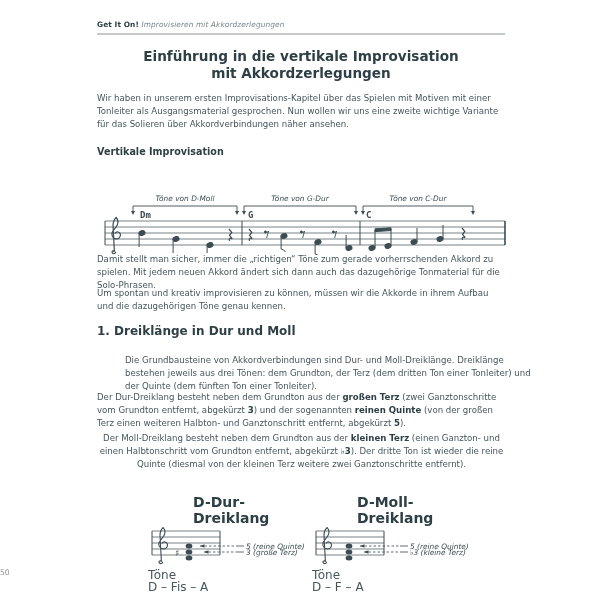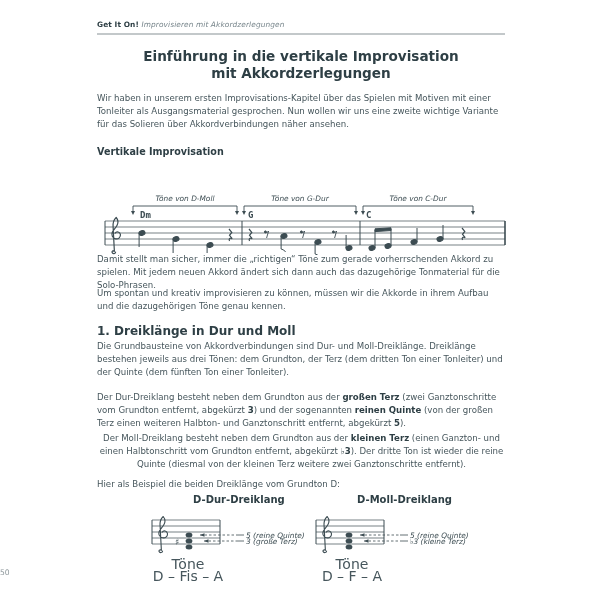--- a/index.html
+++ b/index.html
@@ -25,33 +25,33 @@
   
   .title{left:97px;top:48px;width:408px;text-align:center;
          font-size:13.6px;font-weight:bold;color:var(--heading-text);line-height:16.5px;}
   
   .para{left:97px;width:409px;font-size:8.6px;line-height:12.9px;text-align:left;}
   .para b{color:var(--heading-text);}
   .p-intro{top:92px;}
   .p-vert{top:167px;}
   .p-damit{top:253px;}
   .p-um{top:287px;}
-  .p-grund{top:340px;}
+  .p-grund{top:354px;margin-left:28px;}
   .p-dur{top:391px;}
   .p-moll{top:432px;text-align:center;}
   .p-hier{top:478px;}
   .h2{left:97px;top:146px;font-size:9.6px;font-weight:bold;color:var(--heading-text);}
   .h3{left:97px;top:324px;font-size:12px;font-weight:bold;color:var(--heading-text);}
   
   .figmain{left:96px;top:193px;width:412px;height:62px;color:var(--notation-ink);}
   .triad{top:494px;width:170px;height:72px;color:var(--notation-ink);}
   .triad.t1{left:148px;}
   .triad.t2{left:312px;}
-  .triad .ftitle{font-size:10px;font-weight:bold;color:var(--heading-text);margin-left:5px;margin-bottom:11px;padding-left:40px;}
-  .triad .tones{width:80px;text-align:center;font-size:14px;line-height:11.5px;margin-top:1px;color:var(--body-text);}
+  .triad .ftitle{font-size:14px;font-weight:bold;color:var(--heading-text);margin-left:5px;margin-bottom:1px;padding-left:40px;}
+  .triad .tones{width:80px;font-size:12px;line-height:11.5px;margin-top:1px;color:var(--body-text);}
   svg text{fill:currentColor;}
   .svglabel{font-size:7.4px;font-style:italic;}
   .svgchord{font-family:"DejaVu Sans Mono",monospace;font-size:9px;font-weight:bold;}
   .pagenum{left:0;top:568px;width:600px;font-size:7.6px;color:var(--page-number);}
 </style>
 </head>
 <body>
 
 <div class="page">
 
@@ -155,21 +155,20 @@
     </g>
   </svg>
 
   <p class="abs para p-damit">Damit stellt man sicher, immer die „richtigen“ Töne zum gerade vorherrschenden Akkord zu spielen. Mit jedem neuen Akkord ändert sich dann auch das dazugehörige Tonmaterial für die Solo-Phrasen.</p>
   <p class="abs para p-um">Um spontan und kreativ improvisieren zu können, müssen wir die Akkorde in ihrem Aufbau und die dazugehörigen Töne genau kennen.</p>
 
   <h2 class="abs h3">1. Dreiklänge in Dur und Moll</h2>
   <p class="abs para p-grund">Die Grundbausteine von Akkordverbindungen sind Dur- und Moll-Dreiklänge. Dreiklänge bestehen jeweils aus drei Tönen: dem Grundton, der Terz (dem dritten Ton einer Tonleiter) und der Quinte (dem fünften Ton einer Tonleiter).</p>
   <p class="abs para p-dur"><span>Der Dur-Dreiklang besteht neben dem Grundton aus der </span><b>großen Terz</b><span> (zwei Ganztonschritte vom Grundton entfernt, abgekürzt </span><b>3</b><span>) und der sogenannten </span><b>reinen Quinte</b><span> (von der großen Terz einen weiteren Halbton- und Ganztonschritt entfernt, abgekürzt </span><b>5</b><span>).</span></p>
   <p class="abs para p-moll"><span>Der Moll-Dreiklang besteht neben dem Grundton aus der </span><b>kleinen Terz</b><span> (einen Ganzton- und einen Halbtonschritt vom Grundton entfernt, abgekürzt </span><b>♭3</b><span>). Der dritte Ton ist wieder die reine Quinte (diesmal von der kleinen Terz weitere zwei Ganztonschritte entfernt).</span></p>
-  <p class="abs para p-hier">Hier als Beispiel die beiden Dreiklänge vom Grundton D:</p>
 
   <div class="abs triad t1">
     <div class="ftitle">D-Dur-Dreiklang</div>
     <svg width="170" height="38" viewBox="0 0 170 38">
       <g stroke="currentColor" stroke-width="0.7">
         <path d="M4,4 H72 M4,10 H72 M4,16 H72 M4,22 H72 M4,28 H72"></path>
         <path d="M4,4 V28 M72,4 V28" stroke-width="1"></path>
       </g>
       <g transform="translate(9,4)">
         <path d="M5.6,31 c-0.1,1.8 -2.9,2.2 -3.5,0.5 c-0.5,-1.5 1.6,-2.5 2.3,-0.8 L3.1,6 c-0.4,-4 0.9,-7.5 3.1,-9.5 c1.7,2 2.2,5.2 0.9,7.8 c-1.3,2.6 -3.7,4.3 -4.8,6.9 c-1.2,2.9 0.2,6 3.2,6.6 c3,0.6 5.4,-1.6 4.9,-4.4 c-0.5,-2.6 -3.8,-3.4 -5.3,-1.2" fill="none" stroke="currentColor" stroke-width="1.1" stroke-linecap="round"></path>

